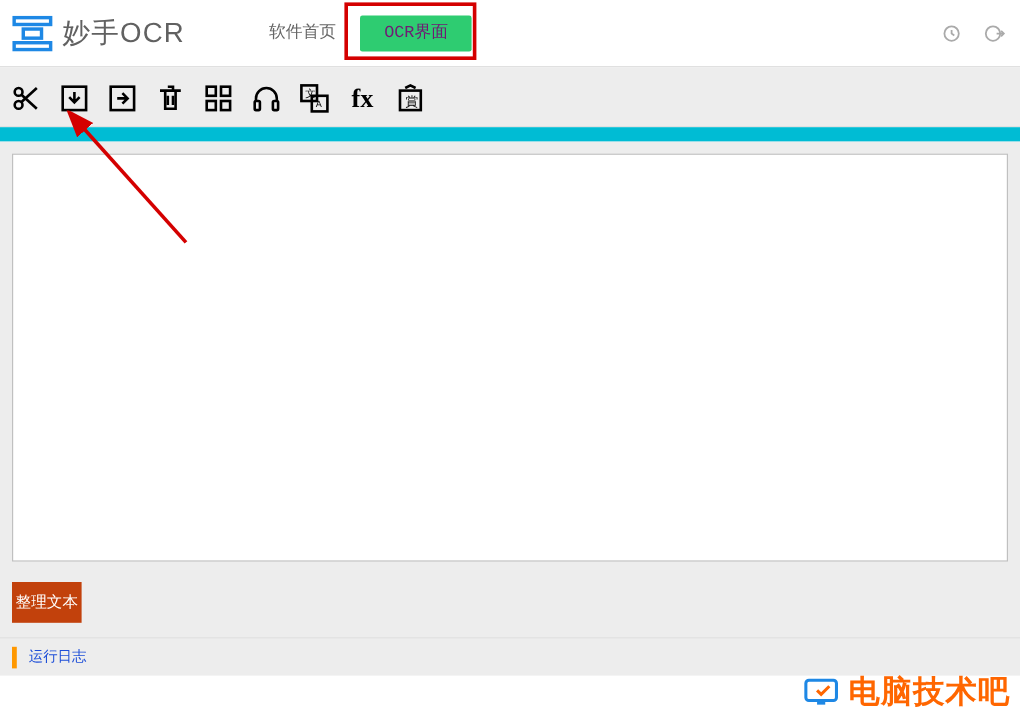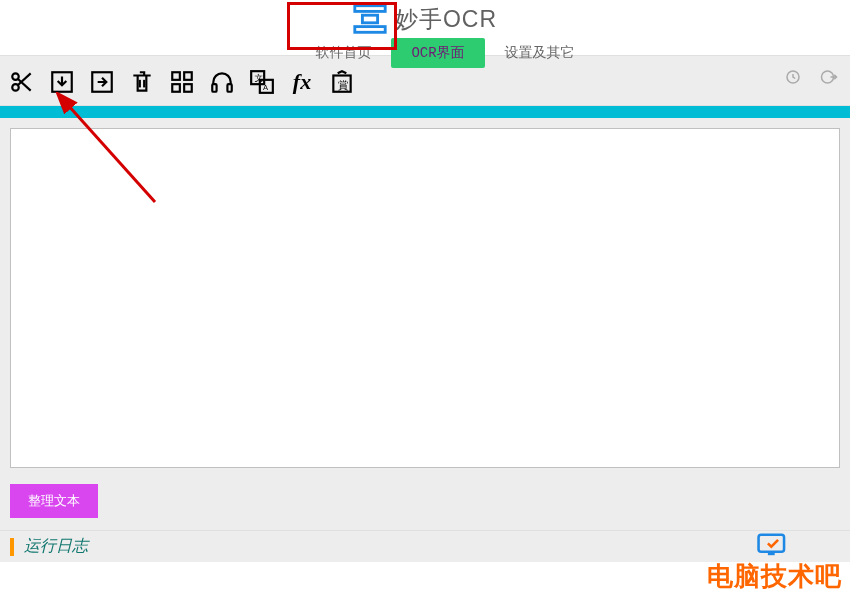--- a/index.html
+++ b/index.html
@@ -1,59 +1,58 @@
 <!DOCTYPE html>
 <html><head>
 <meta charset="utf-8">
 <style>
 * { box-sizing: border-box; margin: 0; padding: 0; }
 body { font-family: "Microsoft YaHei", Arial, sans-serif; background: #fff; width: 850px; height: 600px; overflow: hidden; position: relative; }
-.header { display: flex; align-items: center; height: 56px; background: #fff; border-bottom: 1px solid #e0e0e0; flex-direction: column; }
+.header { display: flex; align-items: center; height: 56px; background: #fff; border-bottom: 1px solid #e0e0e0; }
 .logo-area { display: flex; align-items: center; padding: 0 10px 0 8px; }
 .logo-icon { width: 38px; height: 38px; margin-right: 6px; }
 .logo-text { font-size: 23px; color: #616161; font-weight: normal; letter-spacing: 1px; }
 .nav { display: flex; align-items: center; margin-left: 40px; height: 100%; }
 .nav-item { padding: 0 20px; height: 30px; line-height: 30px; font-size: 14px; color: #666; cursor: pointer; font-family: Liberation Mono, monospace; }
 .nav-item.active { background: #2ecc71; color: #701a75; border-radius: 2px; }
 .highlight-box { position: absolute; top: 2px; left: 287px; width: 110px; height: 48px; border: 3px solid #d40000; pointer-events: none; }
 .header-icons { margin-left: auto; display: flex; align-items: center; padding-right: 12px; gap: 18px; }
 .header-icon { width: 18px; height: 18px; color: #aaa; cursor: pointer; }
 .toolbar { background: #ededed; padding: 10px 8px 8px 8px; display: flex; gap: 12px; align-items: center; height: 50px; border-bottom: 1px solid #e0e0e0; }
 .tool-btn { width: 28px; height: 28px; cursor: pointer; display: flex; align-items: center; justify-content: center; }
 .cyan-bar { height: 12px; background: #00bcd4; }
 .main-area { padding: 10px 10px 4px 10px; background: #ededed; }
 .text-box { width: 100%; height: 340px; background: #fff; border: 1px solid #c0c0c0; resize: none; font-size: 13px; padding: 4px; overflow-y: scroll; }
 .action-row { padding: 12px 0 8px 0; }
-.primary-btn { background: #d946ef; color: #fff; border: none; padding: 8px 18px; font-size: 13px; cursor: pointer; }
+.primary-btn { background: #c2410c; color: #fff; border: none; padding: 8px 3px; font-size: 13px; cursor: pointer; }
 .log-section { display: flex; align-items: center; padding: 0 10px; height: 32px; border-top: 1px solid #e0e0e0; background: #ededed; }
 .log-bar { width: 4px; height: 18px; background: #ff9800; margin-right: 10px; }
-.log-text { font-size: 16px; color: #0f766e; font-style: italic; }
+.log-text { font-size: 12px; color: #1d4ed8; }
 .arrow { position: absolute; top: 92px; left: 55px; pointer-events: none; }
-.watermark { position: absolute; bottom: 6px; right: 8px; display: flex; align-items: center; pointer-events: none; flex-direction: column; }
+.watermark { position: absolute; bottom: 6px; right: 8px; display: flex; align-items: center; pointer-events: none; }
 .wm-icon { width: 34px; height: 28px; margin-right: 4px; }
 .wm-text { font-size: 26px; font-weight: bold; color: #ff6600; letter-spacing: 1px; }
 </style>
 </head>
 <body>
 
 <div class="header">
   <div class="logo-area">
     <span class="logo-icon">
       <svg viewBox="0 0 40 40" width="38" height="38">
         <rect x="4" y="6" width="32" height="6" fill="none" stroke="#1e88e5" stroke-width="3"></rect>
         <rect x="4" y="28" width="32" height="6" fill="none" stroke="#1e88e5" stroke-width="3"></rect>
         <rect x="12" y="16" width="16" height="8" fill="none" stroke="#1e88e5" stroke-width="3"></rect>
       </svg>
     </span>
     <span class="logo-text">妙手OCR</span>
   </div>
   <div class="nav">
     <div class="nav-item">软件首页</div>
     <div class="nav-item active">OCR界面</div>
-    <div class="nav-item">设置及其它</div>
   </div>
   <div class="header-icons">
     <span class="header-icon">
       <svg viewBox="0 0 24 24" width="18" height="18" fill="none" stroke="#aaa" stroke-width="2">
           <circle cx="12" cy="12" r="8"></circle>
           <path d="M12 8 v4 l3 2"></path>
         </svg>
     </span>
     <span class="header-icon">
       <svg viewBox="0 0 24 24" width="18" height="18" fill="none" stroke="#aaa" stroke-width="2">
@@ -110,21 +109,21 @@
       </svg>
   </span>
   <span class="tool-btn">
     <svg viewBox="0 0 24 24" width="26" height="26" fill="none" stroke="#000" stroke-width="2">
         <rect x="2" y="2" width="12" height="12"></rect>
         <rect x="10" y="10" width="12" height="12"></rect>
         <text x="5" y="11" font-size="8" fill="#000" stroke="none">文</text>
         <text x="13" y="19" font-size="7" fill="#000" stroke="none">A</text>
       </svg>
   </span>
-  <span class="tool-btn" style="font-family:serif;font-size:22px;font-style:italic;font-weight:bold;">fx</span>
+  <span class="tool-btn" style="font-family:serif;font-size:22px;font-weight:bold;">fx</span>
   <span class="tool-btn">
     <svg viewBox="0 0 24 24" width="26" height="26" fill="none" stroke="#000" stroke-width="2">
         <path d="M8 4 l4 -2 4 2"></path>
         <rect x="4" y="6" width="16" height="15"></rect>
         <text x="8" y="18" font-size="10" fill="#000" stroke="none">賞</text>
       </svg>
   </span>
 </div>
 
 <div class="cyan-bar"></div>

